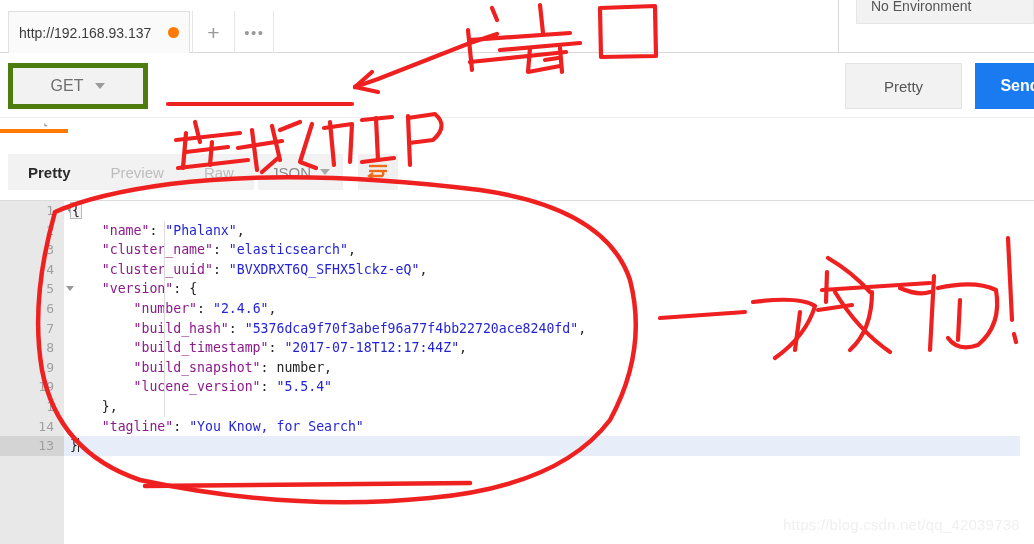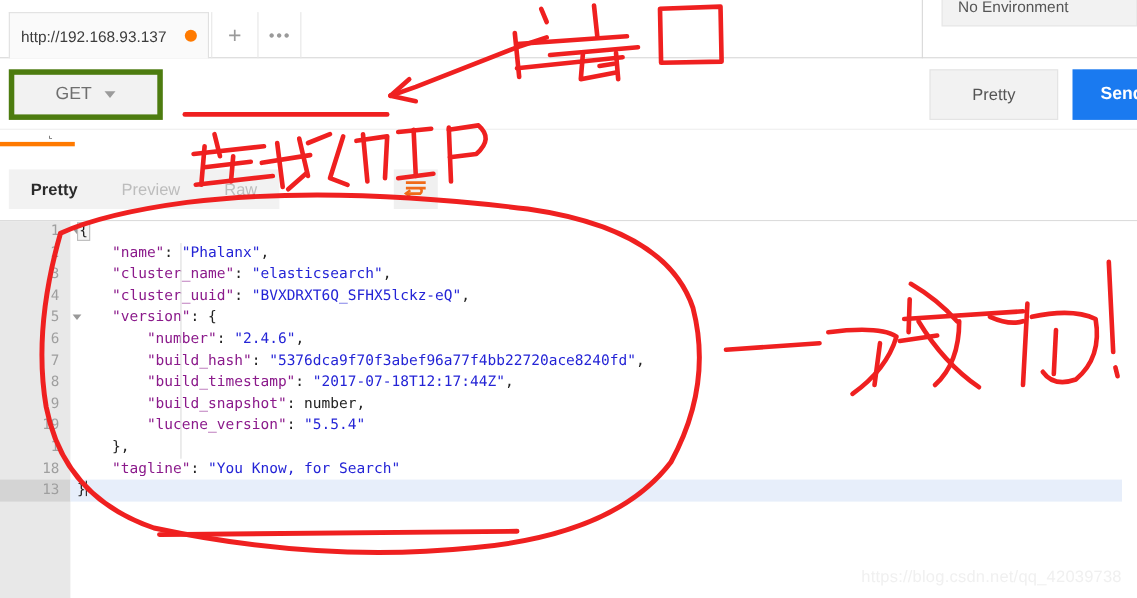--- a/index.html
+++ b/index.html
@@ -362,20 +362,24 @@
   <div class="pill-group">
     <div class="pill active">
       <span>Pretty</span>
     </div>
     <div class="pill inactive">
       <span>Preview</span>
     </div>
     <div class="pill inactive">
       <span>Raw</span>
     </div>
+  </div>
+  <div class="fmt-group">
+    <span class="fmt-label">JSON</span>
+    <span class="fmt-chev"></span>
   </div>
   <div class="wrap-btn">
     <svg width="22" height="18" viewBox="0 0 22 18">
       <line x1="2" y1="3" x2="20" y2="3" stroke="#f06a18" stroke-width="2.4"></line>
       <line x1="2" y1="8" x2="20" y2="8" stroke="#f06a18" stroke-width="2.4"></line>
       <path d="M2 13 H15 a3 3 0 0 0 0 -5" fill="none" stroke="#f06a18" stroke-width="2.4"></path>
       <polyline points="6,10 2,13 6,16" fill="none" stroke="#f06a18" stroke-width="2.2"></polyline>
     </svg>
   </div>
 </div>
@@ -386,21 +390,21 @@
       <div class="gutter-line">2</div>
       <div class="gutter-line">3</div>
       <div class="gutter-line">4</div>
       <div class="gutter-line">5<span class="fold"></span></div>
       <div class="gutter-line">6</div>
       <div class="gutter-line">7</div>
       <div class="gutter-line">8</div>
       <div class="gutter-line">9</div>
       <div class="gutter-line">19</div>
       <div class="gutter-line">1</div>
-      <div class="gutter-line">18</div>
+      <div class="gutter-line">14</div>
       <div class="gutter-line hl">13</div>
     </div>
   <div class="code-area" id="codearea">
     <div class="indent-guide"></div>
   <div class="code-line"><span class="p brace-box">{</span></div>
       <div class="code-line">    <span class="k">"name"</span><span class="p">: </span><span class="s">"Phalanx"</span><span class="p">,</span></div>
       <div class="code-line">    <span class="k">"cluster_name"</span><span class="p">: </span><span class="s">"elasticsearch"</span><span class="p">,</span></div>
       <div class="code-line">    <span class="k">"cluster_uuid"</span><span class="p">: </span><span class="s">"BVXDRXT6Q_SFHX5lckz-eQ"</span><span class="p">,</span></div>
       <div class="code-line">    <span class="k">"version"</span><span class="p">: </span><span class="p">{</span></div>
       <div class="code-line">        <span class="k">"number"</span><span class="p">: </span><span class="s">"2.4.6"</span><span class="p">,</span></div>

